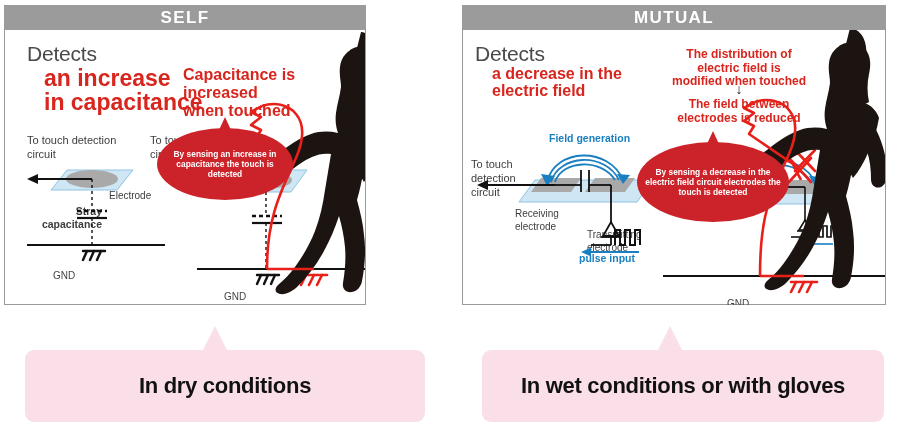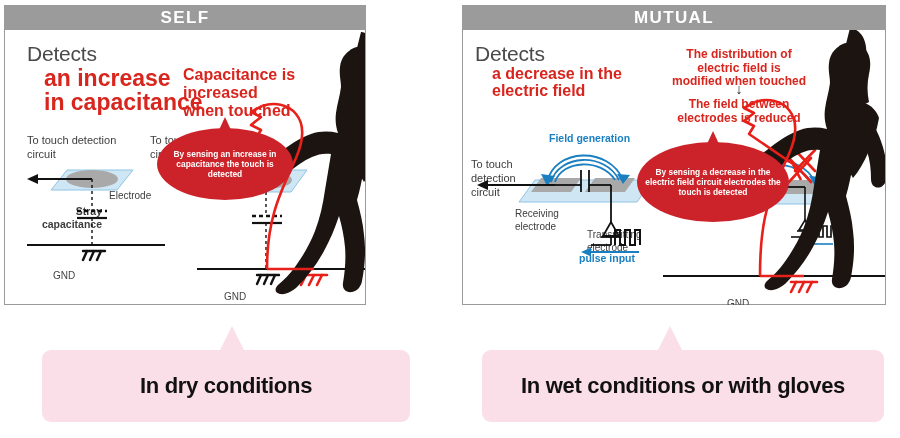--- a/index.html
+++ b/index.html
@@ -54,21 +54,21 @@
   .b-left{left:152px;top:98px;width:136px;height:72px;}
   .b-right{left:174px;top:112px;width:152px;height:80px;}
 
   
   .pinkbox{position:absolute;top:350px;height:72px;background:#fadfe8;
            border-radius:9px;display:flex;align-items:center;justify-content:center;}
   .pinkbox span{color:#111;font-weight:bold;font-size:22px;letter-spacing:-.3px;}
   .pinkbox::before{content:"";position:absolute;top:-24px;width:0;height:0;
            border-left:12px solid transparent;border-right:12px solid transparent;
            border-bottom:24px solid #fadfe8;}
-  .pink-left{left:42px;width:368px;}
+  .pink-left{left:25px;width:400px;}
   .pink-left::before{left:178px;}
   .pink-right{left:482px;width:402px;}
   .pink-right::before{left:176px;}
 
   svg{overflow:visible;}
   .art{position:absolute;left:0;top:0;}
 </style>
 </head>
 <body>
 

